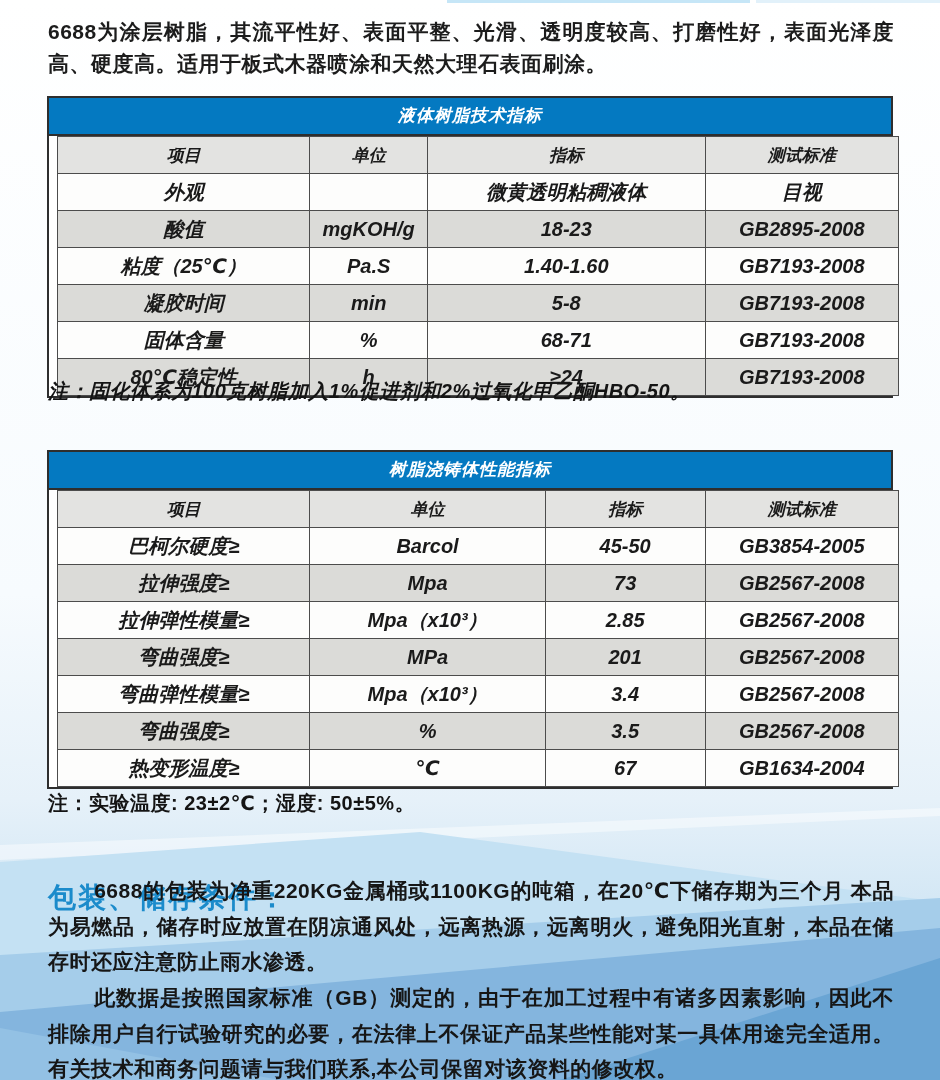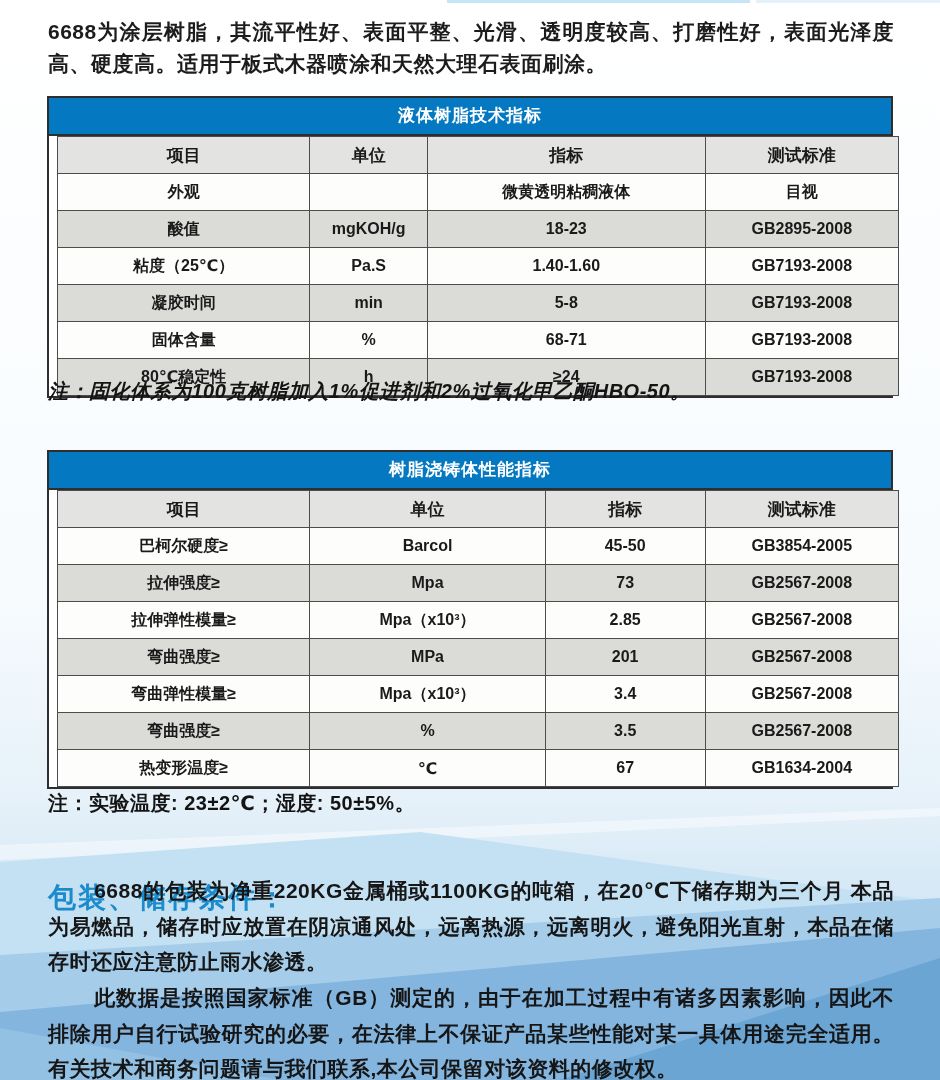--- a/index.html
+++ b/index.html
@@ -16,33 +16,33 @@
   .content{position:absolute;left:0;top:0;width:940px;height:1080px;z-index:1;}
 
   .intro{
     position:absolute;left:48px;top:16px;width:846px;
     font-size:21px;line-height:32px;font-weight:700;color:#1c1c1c;
     text-align:justify;letter-spacing:0.5px;
   }
 
   .tbl-wrap{
     position:absolute;left:47px;width:846px;
-    border:2px solid #2e2e2e;background:#fff;box-sizing:border-box;
+    border:2px solid #2e2e2e;background:#fff;box-sizing:border-box;font-style:italic;
   }
   #table-1{top:96px;}
   #table-2{top:450px;}
   .tbl-title{
     height:36px;line-height:36px;text-align:center;
     background:#0479c1;color:#ffffff;font-size:17px;font-weight:700;
     border-bottom:2px solid #2e2e2e;letter-spacing:1px;
   }
   table.spec{width:100%;border-collapse:collapse;table-layout:fixed;margin-left:8px;}
   table.spec th,table.spec td{
     border:1px solid #4c4c4c;height:36px;text-align:center;vertical-align:middle;
-    font-size:16px;color:#1a1a1a;font-weight:600;padding:0 4px;overflow:hidden;
+    font-size:20px;color:#1a1a1a;font-weight:600;padding:0 4px;overflow:hidden;
   }
   table.spec thead th{background:#e3e3e1;font-size:17px;}
   table.spec tr.plain td{background:#fdfdfc;}
   table.spec tr.alt td{background:#dbdbd8;}
 
   .note{
     position:absolute;left:48px;width:846px;
     font-size:20px;font-weight:700;color:#141414;letter-spacing:0.5px;
   }
   #note-1{top:378px;font-style:italic;}

